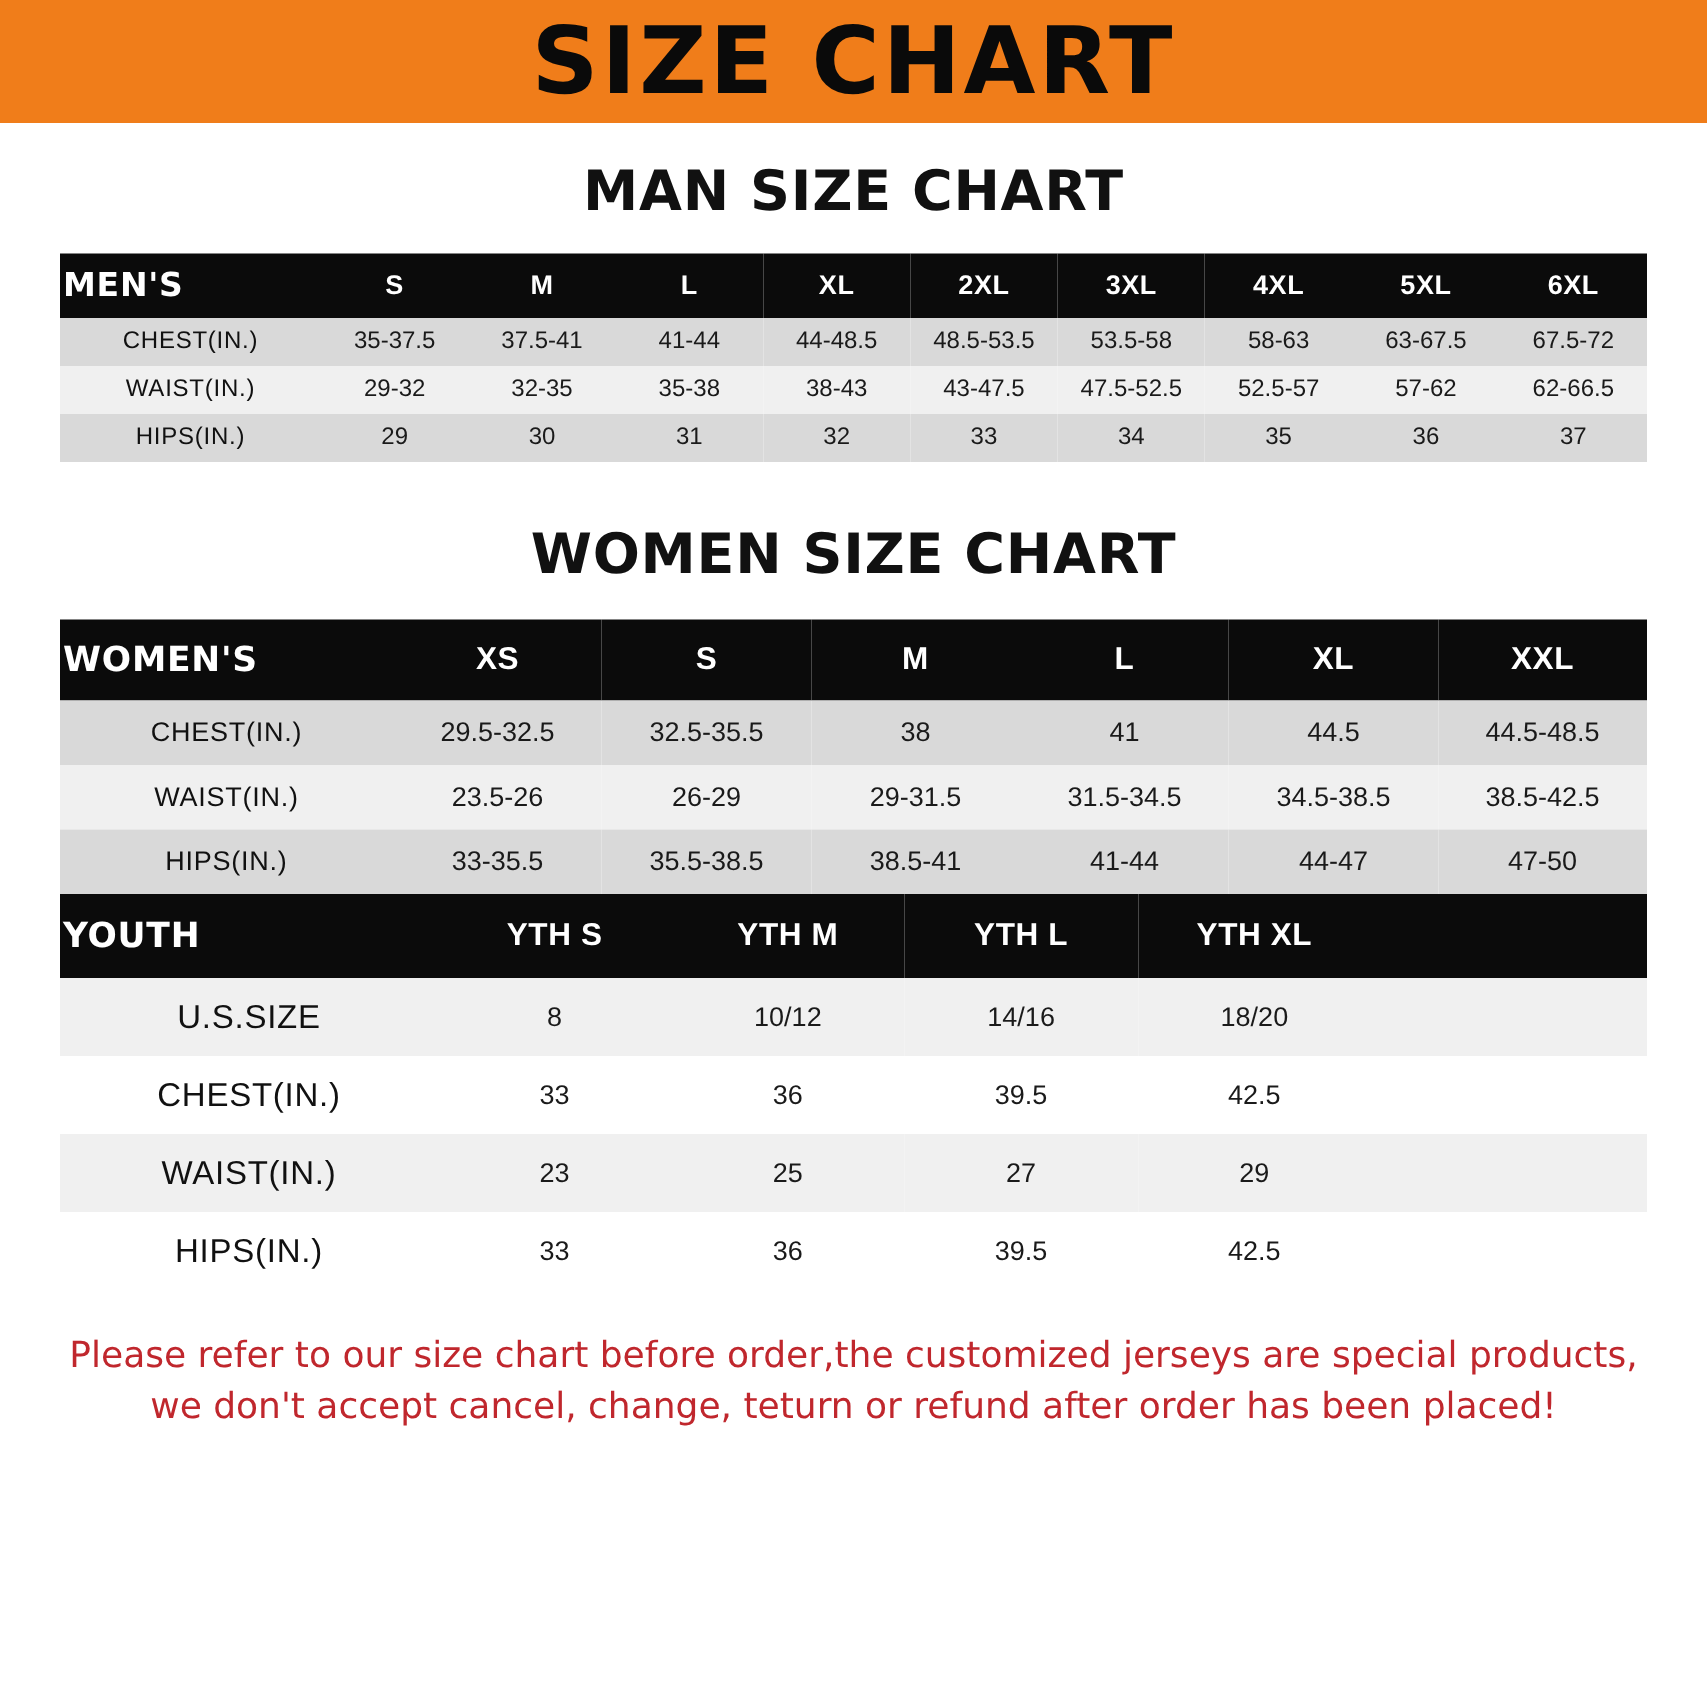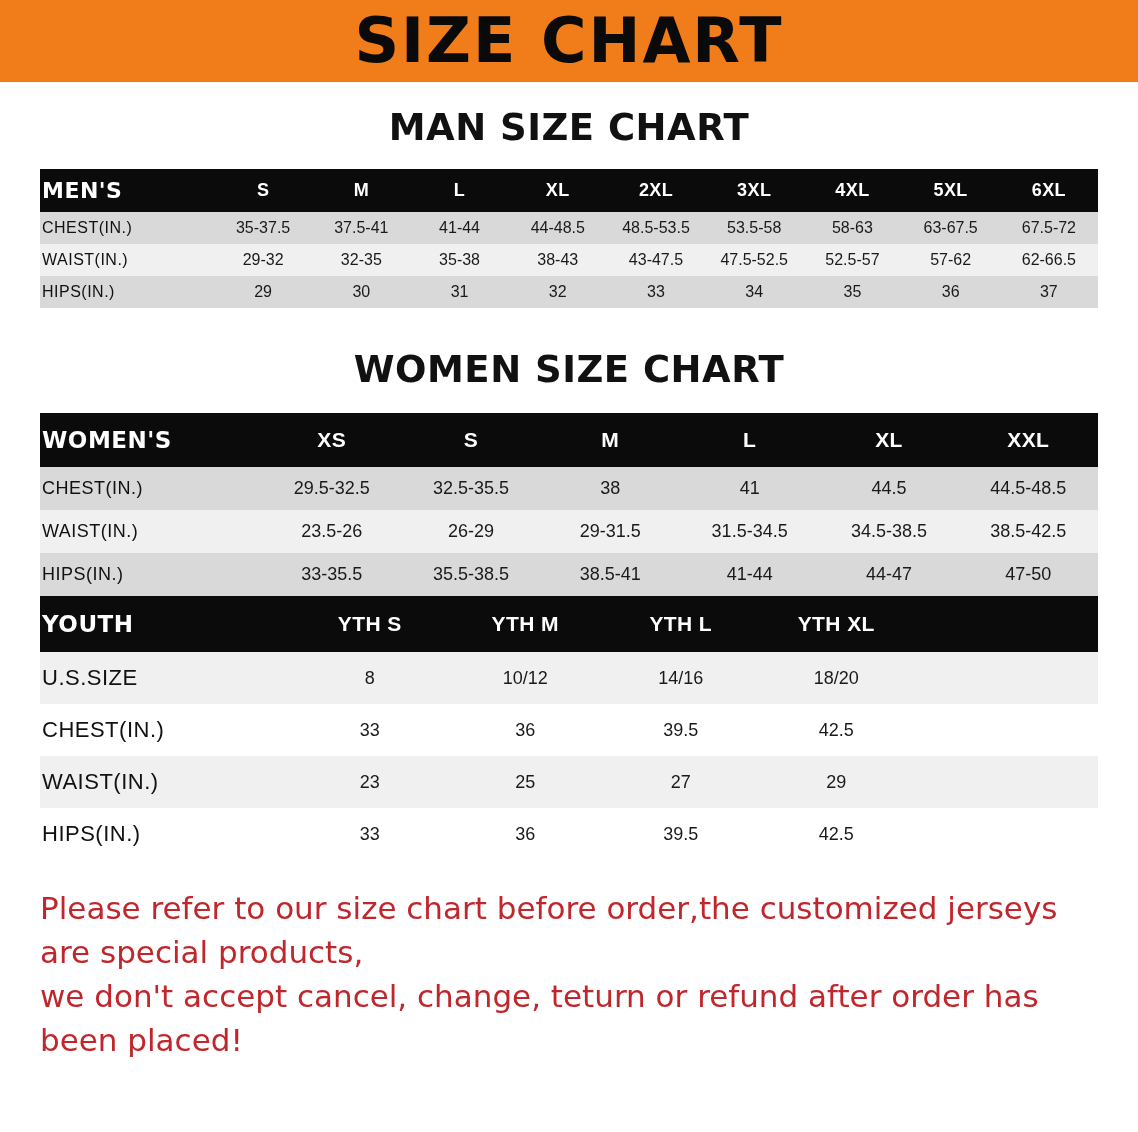--- a/index.html
+++ b/index.html
@@ -90,21 +90,21 @@
     letter-spacing: 0.5px;
   }
   table.size tbody td {
     text-align: center;
     padding: 8px 2px;
     font-size: 17px;
     color: #1a1a1a;
     white-space: nowrap;
   }
   table.size tbody td.rowlabel {
-    text-align: left;
+    text-align: center;
     font-size: 17px;
     letter-spacing: 0.5px;
     color: #111111;
   }
   tr.band-dark td { background: #d9d9d9; }
   tr.band-light td { background: #f0f0f0; }
   tr.band-white td { background: #ffffff; }
 
   
   #men-table thead th { padding: 9px 2px; font-size: 18px; }
@@ -120,23 +120,23 @@
   #youth-table thead th { padding: 15px 2px; font-size: 21px; }
   #youth-table thead th.rowlabel { font-size: 23px; }
   #youth-table tbody td { font-size: 18px; padding: 13px 2px; }
   #youth-table tbody td.rowlabel { font-size: 22px; }
 
   
   .note {
     margin: 26px 40px 0 40px;
     color: #c0272d;
     font-family: "DejaVu Sans", sans-serif;
-    font-size: 31px;
+    font-size: 24px;
     line-height: 1.42;
-    text-align: left;
+    text-align: center;
   }
   .note-line { display: block; }
 </style>
 </head>
 <body>
 
 <div class="page">
 
   <div class="banner">
     <div class="banner-title">SIZE CHART</div>

